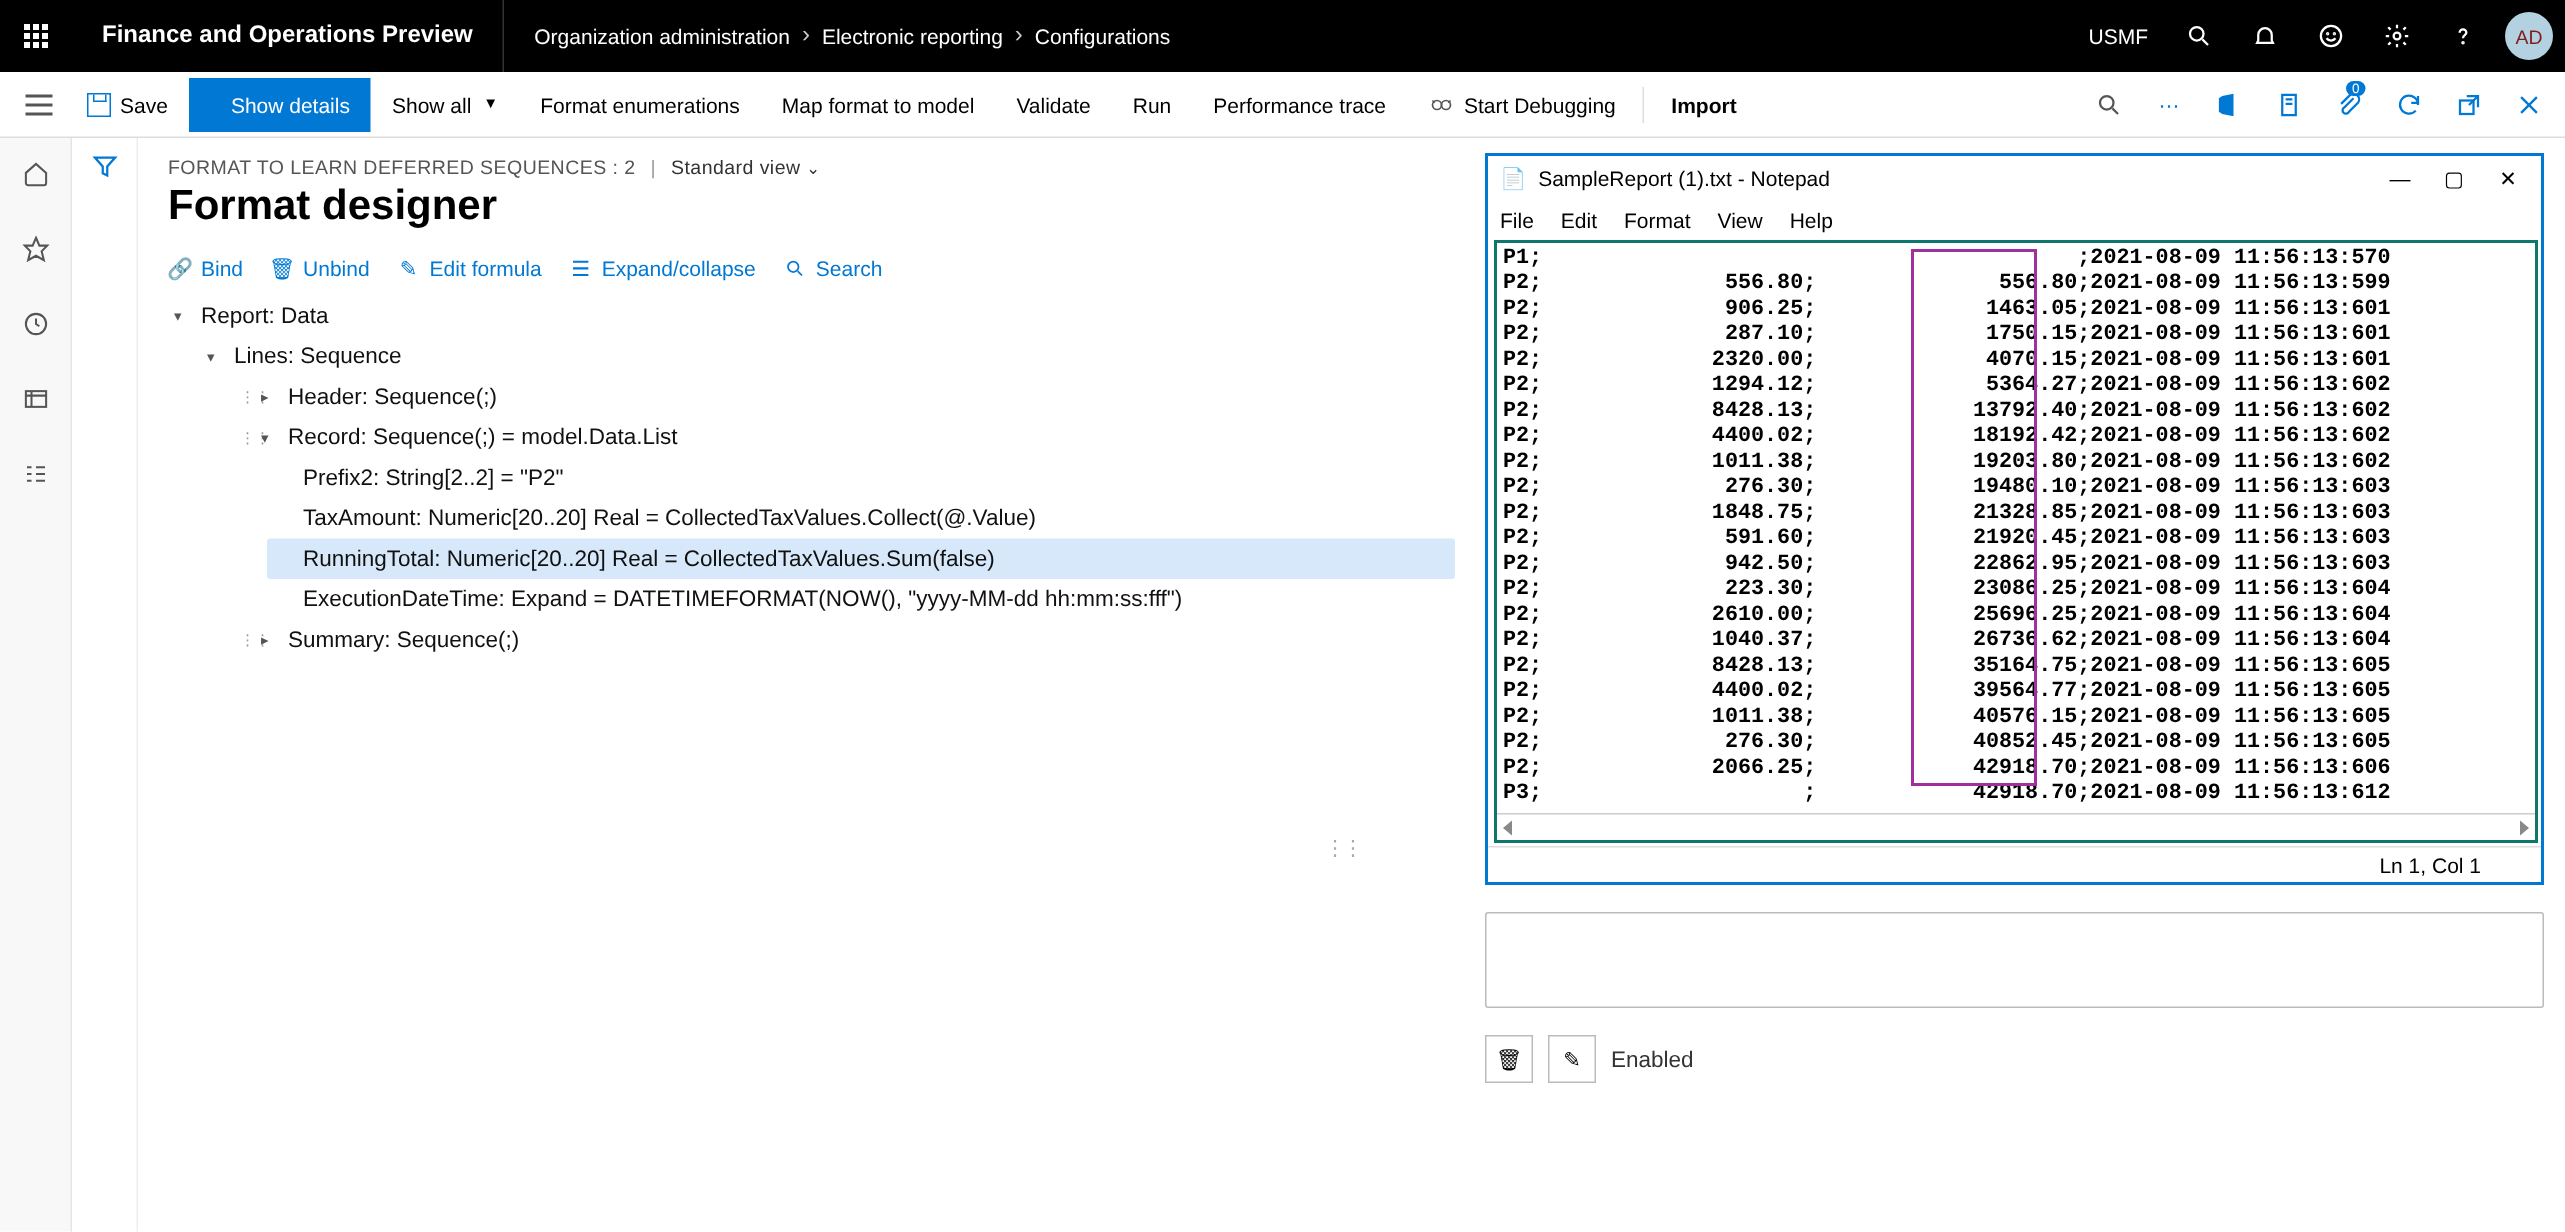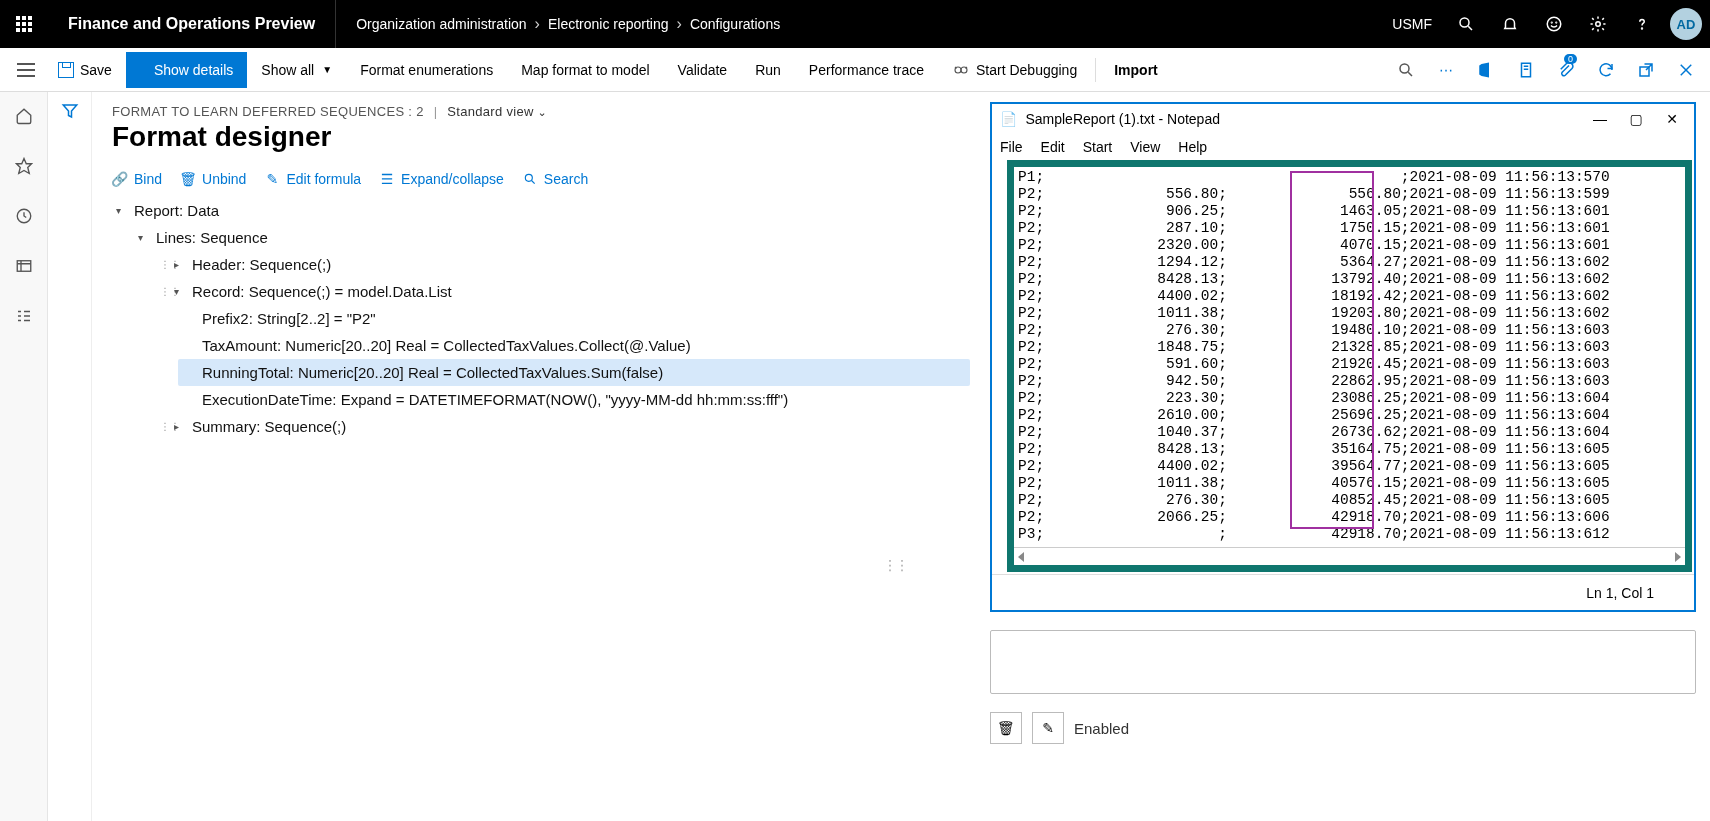--- a/index.html
+++ b/index.html
@@ -10,21 +10,21 @@
 .waffle { width: 48px; height: 48px; display: flex; align-items: center; justify-content: center; cursor: pointer; }
 .waffle-grid { display: grid; grid-template-columns: repeat(3, 4px); grid-template-rows: repeat(3, 4px); gap: 2px; }
 .waffle-grid span { width: 4px; height: 4px; background: #fff; }
 .app-title { font-size: 16px; font-weight: 600; padding: 0 20px; border-right: 1px solid #333; height: 48px; line-height: 48px; }
 .breadcrumb { display: flex; align-items: center; padding-left: 20px; gap: 8px; font-size: 14px; }
 .breadcrumb-sep { color: #ccc; font-size: 16px; }
 .breadcrumb span[data-interactable="true"] { cursor: pointer; }
 .top-right { margin-left: auto; display: flex; align-items: center; gap: 4px; padding-right: 8px; }
 .top-right .company { font-size: 14px; padding: 0 10px; }
 .hdr-icon { width: 40px; height: 40px; display: flex; align-items: center; justify-content: center; cursor: pointer; color: #fff; }
-.avatar { width: 32px; height: 32px; border-radius: 50%; background: #b3d1e0; color: #0369a1; display: flex; align-items: center; justify-content: center; font-size: 13px; font-weight: 700; margin-left: 4px; }
+.avatar { width: 32px; height: 32px; border-radius: 50%; background: #b3d1e0; color: #7f1d1d; display: flex; align-items: center; justify-content: center; font-size: 13px; font-weight: 400; margin-left: 4px; }
 
 
 .action-bar { height: 44px; background: #fff; border-bottom: 1px solid #ddd; display: flex; align-items: center; padding: 0 8px; }
 .hambtn { width: 36px; height: 36px; display: flex; align-items: center; justify-content: center; cursor: pointer; }
 .hambtn-lines { display: flex; flex-direction: column; gap: 4px; }
 .hambtn-lines span { width: 18px; height: 2px; background: #555; }
 .action-btn { height: 36px; padding: 0 14px; display: flex; align-items: center; gap: 6px; cursor: pointer; font-size: 14px; color: #000; }
 .action-btn.primary { background: #0078d4; color: #fff; padding-left: 28px; }
 .floppy { width: 16px; height: 16px; border: 1.5px solid #0078d4; position: relative; }
 .floppy::after { content:""; position:absolute; top:0; left:3px; width:7px; height:4px; border:1.5px solid #0078d4; border-top:none; }
@@ -61,28 +61,28 @@
 .indent { display:inline-block; width: 14px; }
 
 
 .right-panel { width: 720px; padding: 10px 14px 0 0; display: flex; flex-direction: column; gap: 18px; }
 .notepad-frame { border: 2px solid #0078d4; background: #fff; }
 .np-title { height: 30px; display: flex; align-items: center; padding: 0 8px; gap: 8px; font-size: 14px; }
 .np-title-text { flex: 1; }
 .np-winbtn { width: 28px; text-align: center; cursor: pointer; font-size: 14px; }
 .np-menu { height: 26px; display: flex; align-items: center; padding: 0 8px; gap: 18px; font-size: 14px; }
 .np-menu span { cursor: pointer; }
-.np-body { position: relative; border: 7px solid #0f766e; margin: 0 2px 2px 15px; }
+.np-body { position: relative; border: 2px solid #0f766e; margin: 0 2px 2px 4px; font-weight: bold; }
 .np-text { font-family: "Consolas", "Courier New", monospace; font-size: 14.5px; line-height: 17px; white-space: pre; padding: 2px 4px 4px 4px; overflow: auto; height: 380px; position: relative; }
 .col3-box { position: absolute; border: 2px solid #a030a0; left: 276px; top: 4px; width: 84px; height: 358px; pointer-events: none; }
 .np-sb { height: 18px; border-top: 1px solid #ccc; position: relative; }
 .np-sb::before, .np-sb::after { content:""; position:absolute; top:4px; width:0; height:0; border-top:5px solid transparent; border-bottom:5px solid transparent; }
 .np-sb::before { left: 4px; border-right: 6px solid #888; }
 .np-sb::after { right: 4px; border-left: 6px solid #888; }
-.np-status { height: 36px; display: flex; align-items: center; justify-content: flex-end; padding-right: 40px; border-top: 1px solid #ddd; font-size: 14px; }
+.np-status { height: 24px; display: flex; align-items: center; justify-content: flex-end; padding-right: 40px; border-top: 1px solid #ddd; font-size: 14px; }
 
 .desc-box { border: 1px solid #bbb; height: 64px; border-radius: 2px; }
 .enabled-row { display: flex; align-items: center; gap: 10px; }
 .small-icon-btn { width: 32px; height: 32px; border: 1px solid #bbb; display: flex; align-items: center; justify-content: center; cursor: pointer; }
 .enabled-label { font-size: 15px; color: #333; }
 
 .splitter { position: absolute; left: 835px; top: 465px; color: #aaa; font-size: 14px; cursor: col-resize; letter-spacing: -2px; }
 
 svg { width: 18px; height: 18px; }
 </style>
@@ -368,21 +368,21 @@
       <div class="np-title" data-interactable="false">
         <span data-interactable="false">📄</span>
         <span class="np-title-text" data-interactable="false">SampleReport (1).txt - Notepad</span>
         <span class="np-winbtn" data-interactable="true">—</span>
         <span class="np-winbtn" data-interactable="true">▢</span>
         <span class="np-winbtn" data-interactable="true">✕</span>
       </div>
       <div class="np-menu" data-interactable="false">
         <span data-interactable="true">File</span>
         <span data-interactable="true">Edit</span>
-        <span data-interactable="true">Start</span>
+        <span data-interactable="true">Format</span>
         <span data-interactable="true">View</span>
         <span data-interactable="true">Help</span>
       </div>
       <div class="np-body">
         <div class="np-text" id="np-text" data-interactable="true">P1;                                         ;2021-08-09 11:56:13:570
 P2;              556.80;              556.80;2021-08-09 11:56:13:599
 P2;              906.25;             1463.05;2021-08-09 11:56:13:601
 P2;              287.10;             1750.15;2021-08-09 11:56:13:601
 P2;             2320.00;             4070.15;2021-08-09 11:56:13:601
 P2;             1294.12;             5364.27;2021-08-09 11:56:13:602

